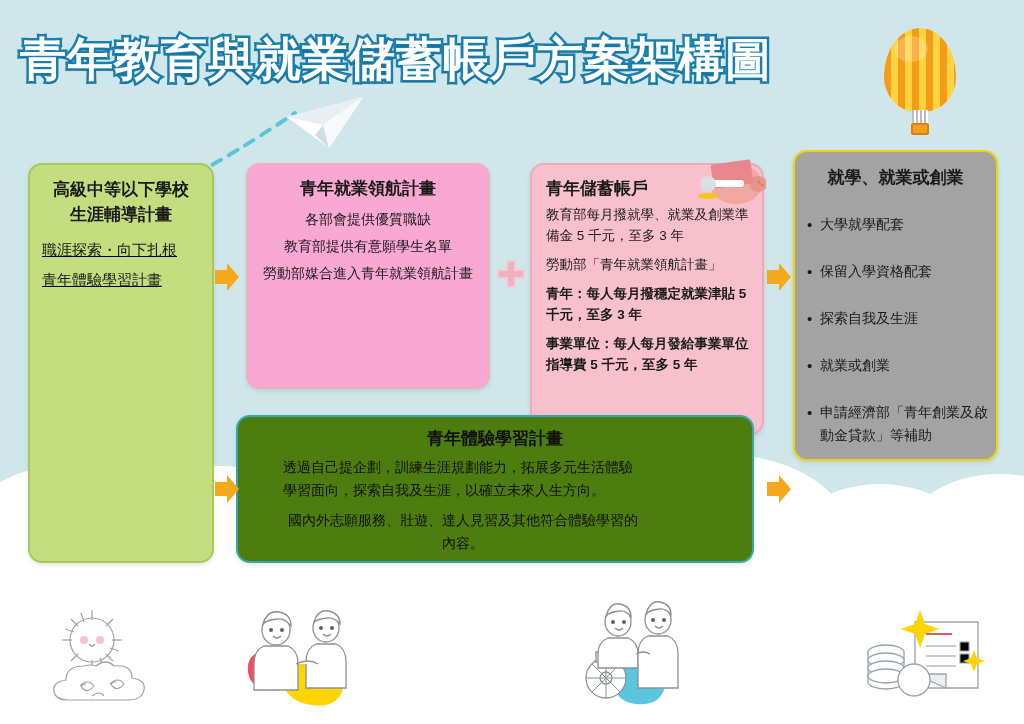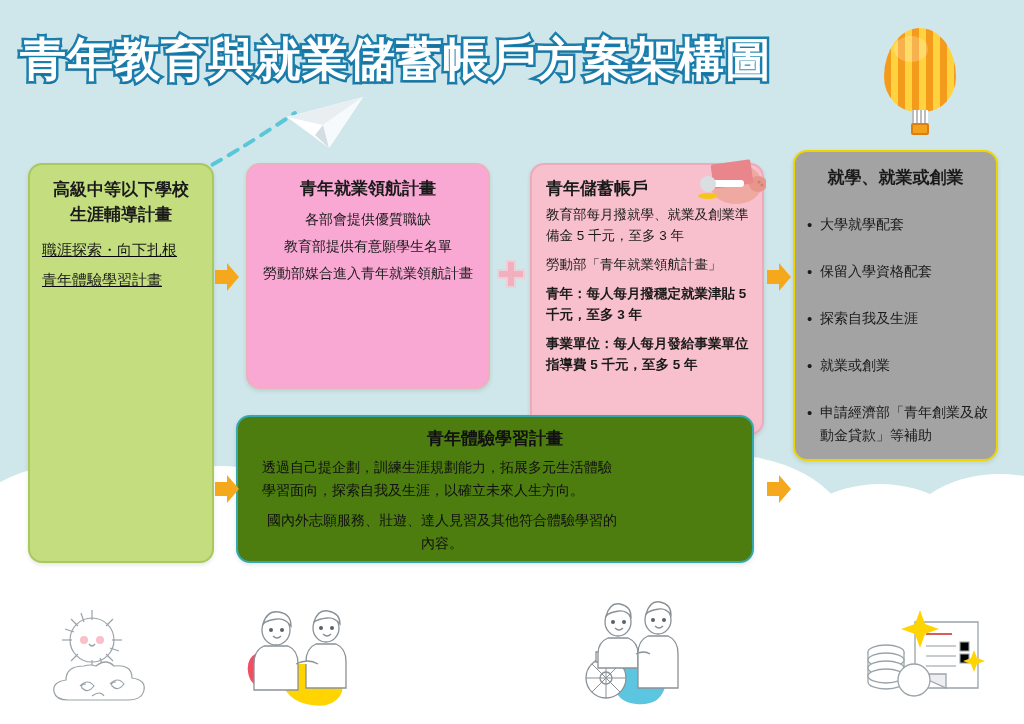--- a/index.html
+++ b/index.html
@@ -114,21 +114,21 @@
   #panel-yellow .ph { font-size: 17px; margin-top: 14px; }
   #panel-yellow ul { list-style: none; margin: 8px 0 0 12px; padding: 0; }
   #panel-yellow li {
     font-size: 14px; line-height: 23px; color: #1a1a1a;
     padding-left: 13px; position: relative; margin-bottom: 5px; margin-top: 24px;
   }
   #panel-yellow li::before {
     content: "•"; position: absolute; left: 0px; top: 0px; font-size: 15px;
   }
   #panel-teal .ph { font-size: 17px; margin-top: 10px; color: #111; }
-  #panel-teal .body { padding: 0 24px; margin-top: 6px; }
+  #panel-teal .body { padding: 0 24px; margin-top: 6px; margin-left: 21px; }
   #panel-teal .body p {
     font-size: 14px; line-height: 23px; color: #111; margin-bottom: 7px;
   }
   
   .arrow { position: absolute; width: 26px; height: 30px; }
   #arrow-1 { left: 214px; top: 262px; }
   #arrow-2 { left: 766px; top: 262px; }
   #arrow-3 { left: 214px; top: 474px; }
   #arrow-4 { left: 766px; top: 474px; }
   #plus-1 { position: absolute; left: 496px; top: 259px; width: 30px; height: 30px; }

